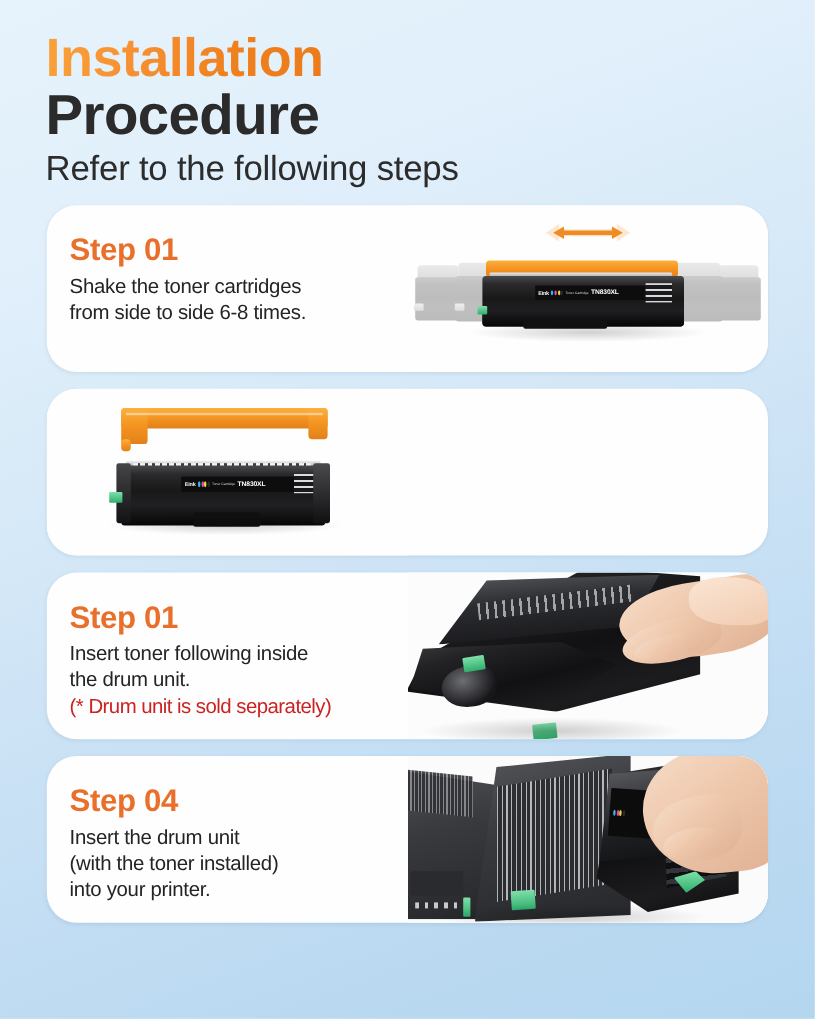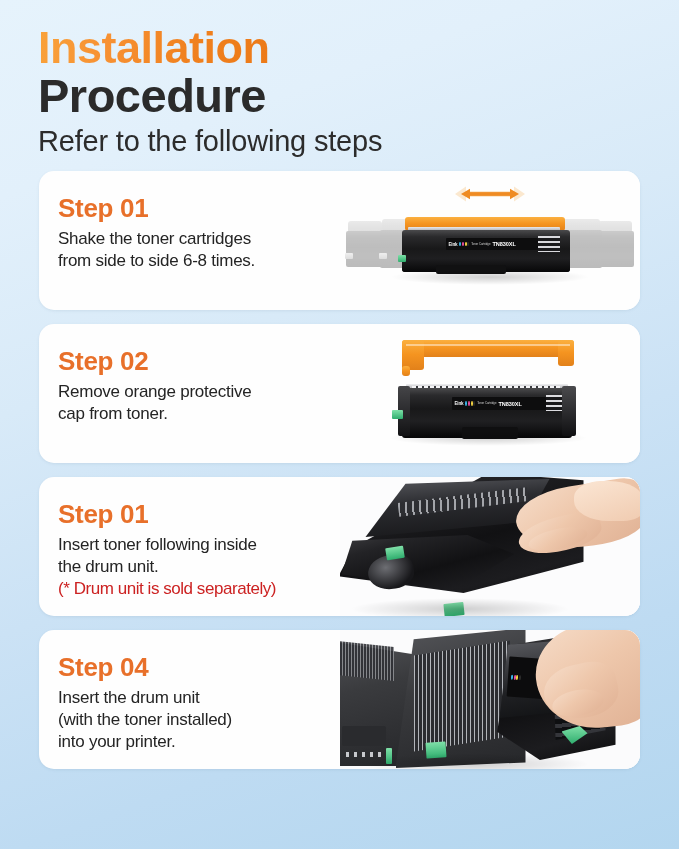--- a/index.html
+++ b/index.html
@@ -25,21 +25,21 @@
     color:#2b2b2b; display:block; margin-top:2px;
   }
   .subtitle {
     font-size:29px; font-weight:normal; color:#2c2c2c;
     margin-top:5px; letter-spacing:-0.2px;
   }
 
   
   .steps { padding:13px 39px 0 39px; display:flex; flex-direction:column; gap:14px; }
   .card {
-    background:#fefefe; border-radius:15px; display:flex; overflow:hidden;
+    background:#fefefe; border-radius:25px; display:flex; overflow:hidden;
     box-shadow:0 1px 3px rgba(90,120,150,.12);
     height:139px; position:relative;
   }
   .card-text { width:50%; padding:24px 8px 0 19px; }
   .card-media { width:50%; position:relative; overflow:hidden; background:#fefefe; }
 
   .step-label {
     font-size:26px; font-weight:bold; color:#e8702a;
     letter-spacing:-0.3px; line-height:1;
   }
@@ -167,25 +167,20 @@
         </div>
         <div style="position:absolute; left:198px; top:65px; width:22px; height:16px;
                     background:repeating-linear-gradient(180deg,#d9d9dd 0 1.5px,#1a1a1c 1.5px 5px);"></div>
         <div class="green-clip" style="left:58px; top:84px; width:8px; height:7px;"></div>
         <div class="shadow-soft" style="left:50px; top:98px; width:200px; height:16px;"></div>
       </div>
     </div>
   </div>
 
   <div class="card">
-    <div class="card-text">
-      <div class="step-label">Step 02</div>
-      <div class="step-desc">Remove orange protective
-cap from toner.</div>
-    </div>
     <div class="card-media">
       <div class="media-inner">
 
         <div>
           <div class="toner-cap" style="left:62px; top:16px; width:172px; height:17px;"></div>
           <div class="toner-cap" style="left:62px; top:16px; width:22px; height:30px;"></div>
           <div class="toner-cap" style="left:62px; top:42px; width:8px; height:10px;"></div>
           <div class="toner-cap" style="left:218px;top:16px; width:16px; height:26px;"></div>
           <div style="position:absolute;left:66px;top:20px;width:164px;height:2px;
                       background:rgba(255,255,255,.45)"></div>

